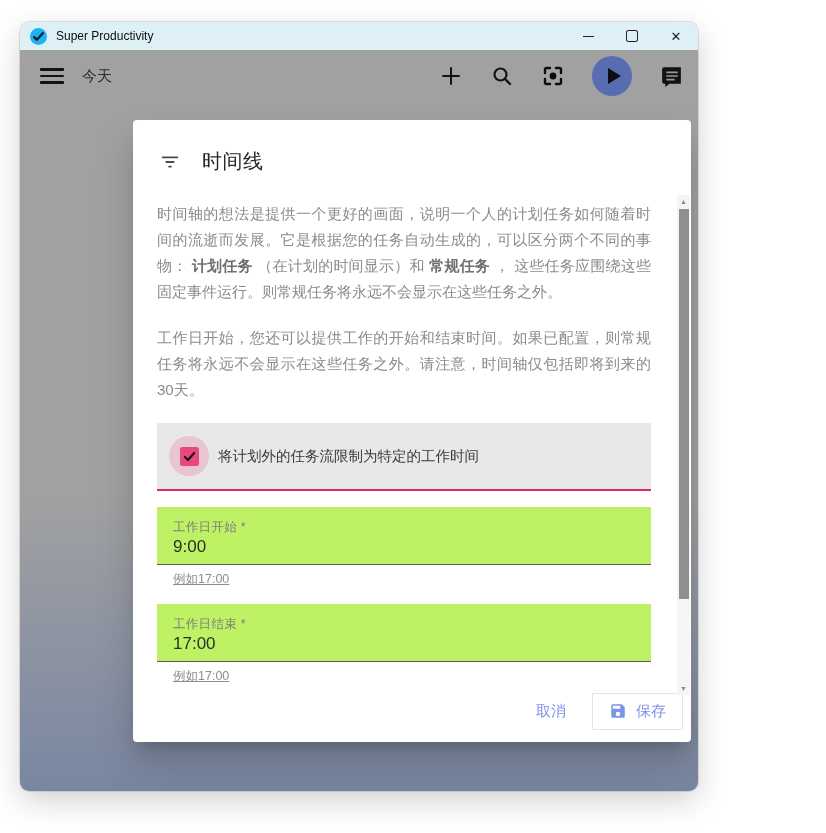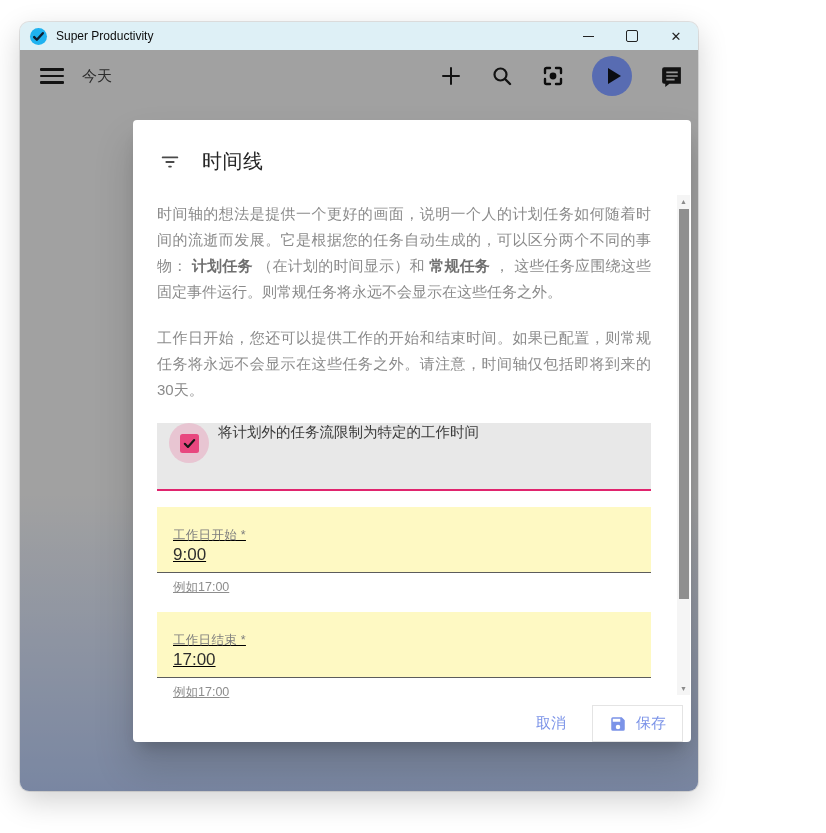--- a/index.html
+++ b/index.html
@@ -48,39 +48,39 @@
     box-sizing:border-box;
   }
   .dialog-header{display:flex;align-items:center;gap:21px;padding:28px 40px 10px 26px;}
   .dialog-title{font-size:20px;color:#262626;letter-spacing:.5px;}
   .dialog-content{padding:16px 40px 0 24px;}
   .para{font-size:15px;line-height:26px;color:#8b8b8b;margin:0 0 20px 0;text-align:justify;}
   .para b{font-weight:700;color:#6f6f6f;}
   
   .check-section{
     margin-top:14px;background:#e8e8e8;border-bottom:2px solid #e0246e;
-    display:flex;align-items:flex-start;height:68px;padding:0 12px;box-sizing:border-box;
+    display:flex;align-items:center;height:68px;padding:0 12px;box-sizing:border-box;
   }
   .check-halo{width:40px;height:40px;border-radius:50%;background:rgba(232,72,132,.22);display:flex;align-items:center;justify-content:center;cursor:pointer;flex:0 0 auto;}
   .checkbox{width:19px;height:19px;border-radius:2.5px;background:#e8477f;display:flex;align-items:center;justify-content:center;}
   .check-label{font-size:14.5px;color:#3a3a3a;margin-left:9px;}
   
   .field{
-    margin-top:16px;background:#fef9c3;border-bottom:1px solid #5c5c5c;
-    padding:20px 16px 7px 16px;box-sizing:border-box;cursor:text;text-decoration:underline;
+    margin-top:16px;background:#bef264;border-bottom:1px solid #5c5c5c;
+    padding:12px 16px 7px 16px;box-sizing:border-box;cursor:text;
   }
   .field-label{font-size:12.5px;color:#7d7d7d;letter-spacing:.3px;}
   .field-value{display:block;width:100%;border:none;outline:none;background:transparent;
     font-family:"Liberation Sans","DejaVu Sans",sans-serif;
     font-size:17px;color:#2e2e2e;margin-top:1px;padding:0;}
   .field-hint{font-size:12.5px;color:#8d8d8d;padding:6px 16px 0 16px;text-decoration:underline;}
   
-  .dialog-actions{position:absolute;right:8px;bottom:0;display:flex;align-items:center;gap:8px;}
+  .dialog-actions{position:absolute;right:8px;bottom:12px;display:flex;align-items:center;gap:8px;}
   .btn-cancel{border:none;background:transparent;color:#7b93e8;font-size:15px;padding:9px 18px;cursor:pointer;border-radius:4px;font-family:inherit;}
-  .btn-save{display:flex;align-items:center;gap:9px;background:#ffffff;border:1px solid #e4e4e4;border-radius:0;color:#7b93e8;font-size:15px;padding:8px 16px;cursor:pointer;font-family:inherit;}
+  .btn-save{display:flex;gap:9px;background:#ffffff;border:1px solid #e4e4e4;border-radius:0;color:#7b93e8;font-size:15px;padding:8px 16px;cursor:pointer;font-family:inherit;}
   
   .scrollbar{position:absolute;top:75px;right:1px;width:13px;height:500px;background:#f5f5f5;}
   .sb-arrow{position:absolute;left:0;width:13px;height:13px;display:flex;align-items:center;justify-content:center;font-size:7px;color:#8a8a8a;cursor:pointer;}
   .sb-up{top:0;}
   .sb-down{bottom:0;}
   .sb-thumb{position:absolute;left:1.5px;top:14px;width:10px;height:390px;background:#8f8f8f;cursor:grab;}
 </style>
 </head>
 <body>
 

